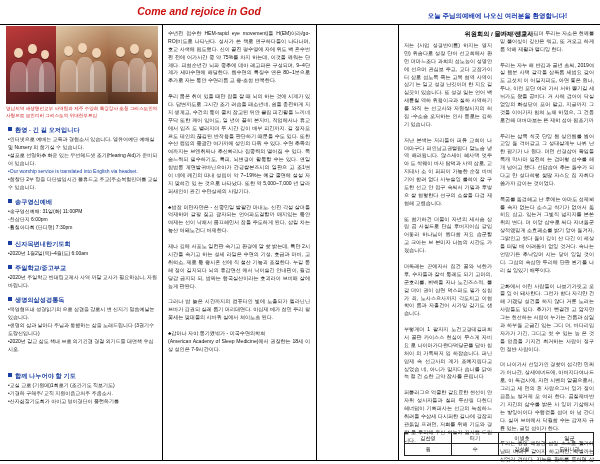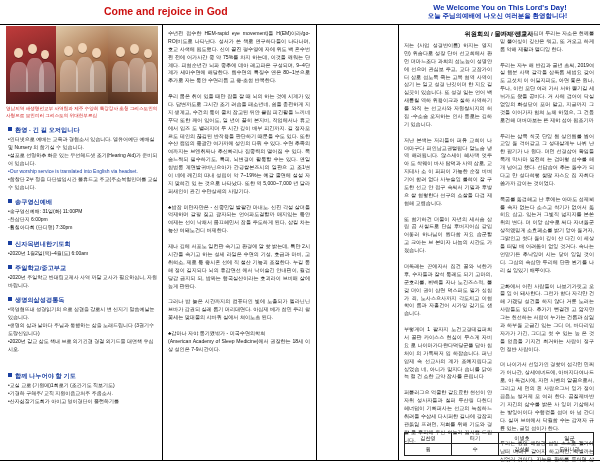--- a/index.html
+++ b/index.html
@@ -24,23 +24,25 @@
     left: 0;
     width: 600px;
     height: 26px;
     box-sizing: border-box;
   }
   .header-left-title {
     position: absolute;
     left: 104px;
     top: 5px;
     width: 190px;
+    text-align: center;
     color: #cc1111;
     font-size: 10.5px;
     font-weight: bold;
+    font-style: italic;
   }
   .header-right-title {
     position: absolute;
     left: 400px;
     top: 3px;
     width: 200px;
     text-align: center;
     color: #1133aa;
     font-size: 7.5px;
     font-weight: bold;
@@ -177,21 +179,20 @@
     color: #111;
   }
 </style>
 </head>
 <body>
 
 <div class="page">
 
   <div class="header">
     <div class="header-left-title">Come and rejoice in God</div>
-    <div class="header-right-title">We Welcome You on This Lord's Day!</div>
     <div class="header-right-sub">오늘 주님의예배에 나오신 여러분을 환영합니다!</div>
   </div>
 
   <div class="vrule" style="left:162px; top:24px; height:436px;"></div>
   <div class="vrule" style="left:316px; top:24px; height:436px;"></div>
   <div class="vrule" style="left:398px; top:24px; height:436px;"></div>
   <div class="hrule" style="left:0px; top:24px; width:600px;"></div>
   <div class="hrule" style="left:0px; top:460px; width:600px;"></div>
 
   <div class="photo-strip">

